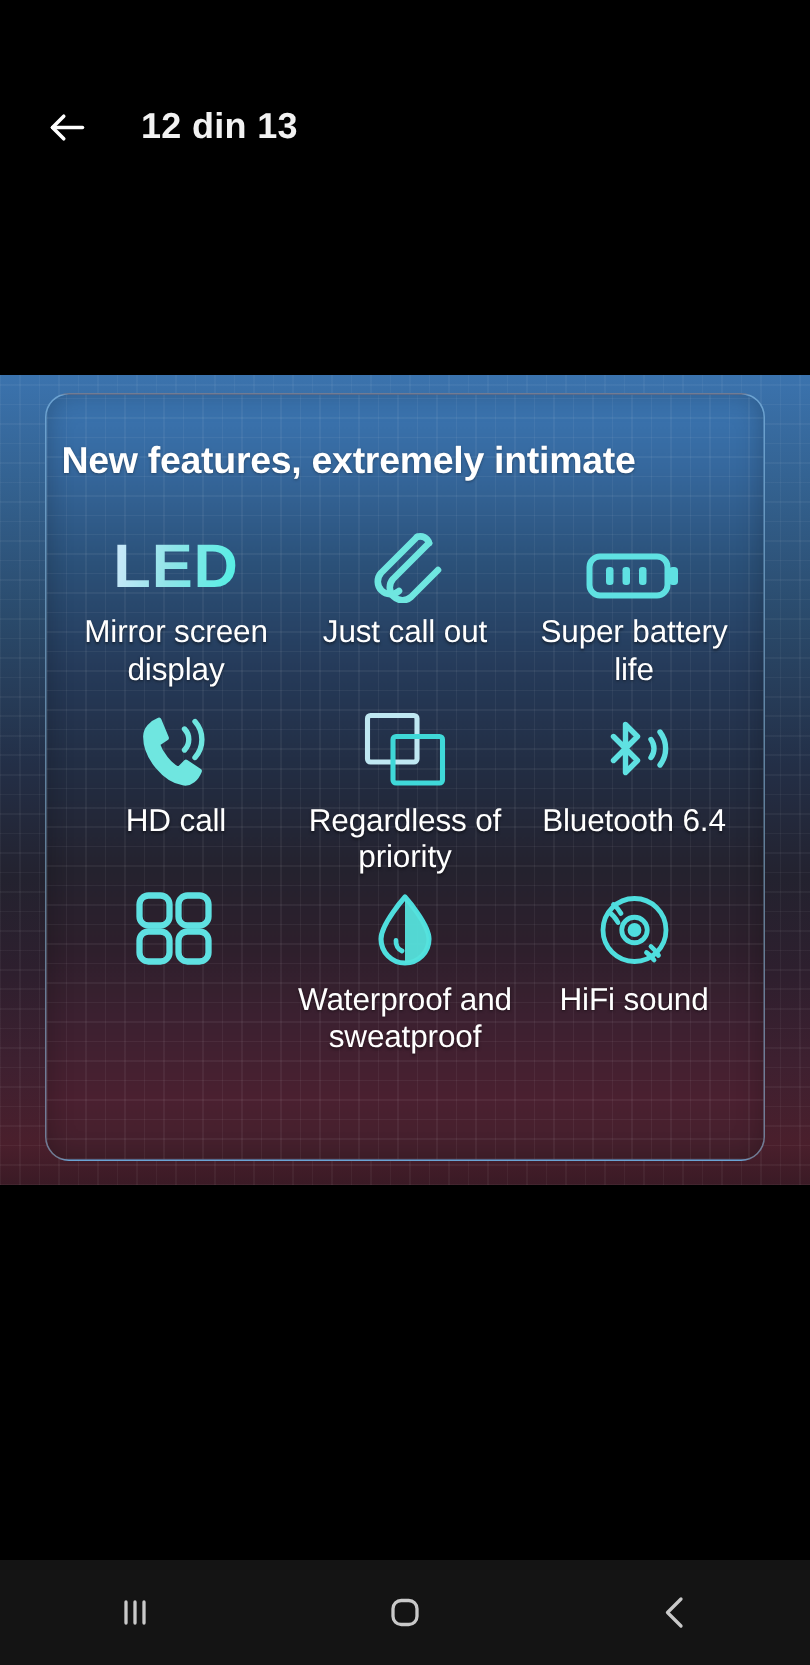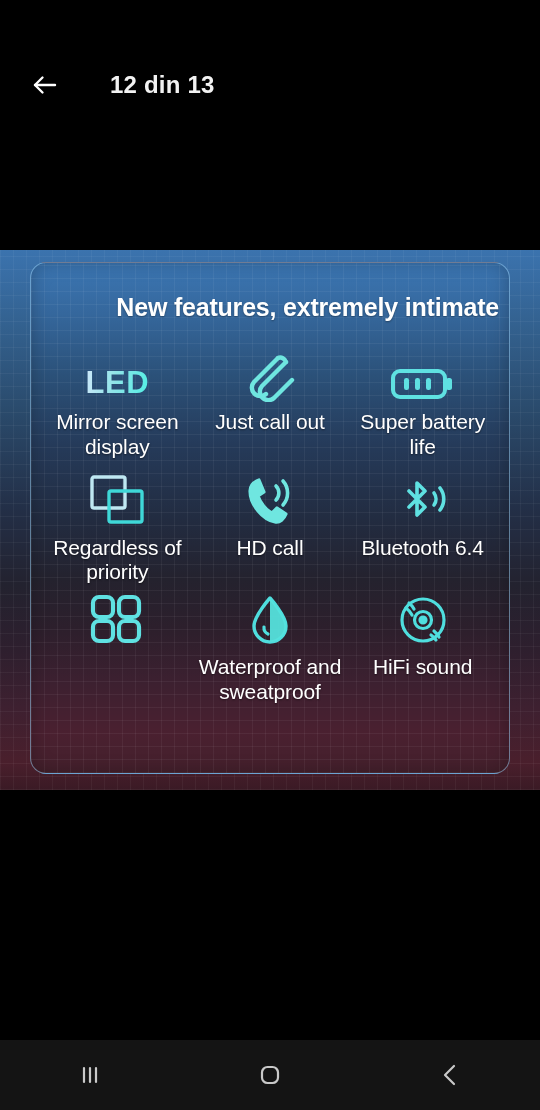--- a/index.html
+++ b/index.html
@@ -9,21 +9,21 @@
   }
   .phone{ position:relative; width:540px; height:1110px; background:#000; }
 
   
   .statusbar{ height:50px; width:100%; background:#000; }
 
   
   .appbar{ height:70px; display:flex; align-items:center; padding:0 0 0 26px; background:#000; }
   .back-arrow{ width:38px; height:38px; display:flex; align-items:center; justify-content:center; }
   .back-arrow svg{ display:block; }
-  .appbar-title{ color:#f2f2f2; font-size:24px; font-weight:600; margin-left:46px; letter-spacing:.2px; }
+  .appbar-title{ color:#f2f2f2; font-size:24px; font-weight:600; margin-left:30px; letter-spacing:.2px; }
 
   
   .gap-top{ height:130px; background:#000; }
 
   
   .image-region{
     position:relative; width:540px; height:540px; overflow:hidden;
     background:linear-gradient(180deg,#3b73ae 0%, #33618f 14%, #2a4a6b 30%, #232f47 48%, #23222f 62%, #2e1f2e 74%, #3e2030 85%, #4a1f2c 95%, #3a1a25 100%);
   }
   .image-region::after{
@@ -42,34 +42,34 @@
   }
   .card::before{
     content:""; position:absolute; inset:0; pointer-events:none;
     background-image:
       repeating-linear-gradient(0deg, rgba(255,255,255,.05) 0 1px, transparent 1px 13px),
       repeating-linear-gradient(90deg, rgba(255,255,255,.05) 0 1px, transparent 1px 13px);
   }
   .card-inner{ position:relative; z-index:3; padding:30px 10px 0 10px; height:100%; }
 
   .card-title{
-    color:#ffffff; font-size:25px; font-weight:600; text-align:right;
+    color:#ffffff; font-size:25px; font-weight:600; text-align:left;
     letter-spacing:-.2px; margin-bottom:22px;
     text-shadow:0 1px 2px rgba(0,0,0,.35);
   }
 
   .grid{ display:grid; grid-template-columns:1fr 1fr 1fr; row-gap:8px; }
   .cell{ display:flex; flex-direction:column; align-items:center; }
   .cell .icon{
     height:58px; display:flex; align-items:flex-end; justify-content:center;
     margin-bottom:8px;
   }
   .cell .icon svg{ display:block; }
   .led-text{
-    font-size:31px; font-weight:700; letter-spacing:.5px; line-height:1;
+    font-size:41px; font-weight:700; letter-spacing:.5px; line-height:1;
     background:linear-gradient(100deg,#cfe9fb 0%, #8fe4e8 45%, #4ff0e4 100%);
     -webkit-background-clip:text; background-clip:text; color:transparent;
     padding-bottom:4px;
   }
   .cell .label{
     color:#ffffff; font-size:21px; font-weight:500; line-height:1.18; text-align:center;
     text-shadow:0 1px 2px rgba(0,0,0,.5); letter-spacing:-.1px;
   }
   .row2 .cell .icon{ height:56px; }
   .row3 .cell .icon{ height:56px; }
@@ -143,37 +143,37 @@
                 <rect x="56" y="12" width="6" height="12" rx="2.5" fill="#5fe1e2"></rect>
               </svg>
             </div>
             <div class="label">Super battery life</div>
           </div>
         </div>
 
         <div class="grid r2 row2">
           <div class="cell">
             <div class="icon">
-              <svg width="62" height="56" viewBox="0 0 62 56" fill="none">
-                <rect x="6" y="5" width="33" height="31" rx="2" stroke="#bfe8f2" stroke-width="3.4"></rect>
-                <rect x="23" y="19" width="33" height="31" rx="2" stroke="#3fd8d8" stroke-width="3.4"></rect>
-              </svg>
-            </div>
-            <div class="label">Regardless of priority</div>
-          </div>
-
-          <div class="cell">
-            <div class="icon">
               <svg width="56" height="54" viewBox="0 0 56 54" fill="none">
                 <path d="M17 6 c-5 2 -9 6 -9 11 0 14 13 29 25 31 5 1 9 -3 11 -8 l-9 -6 -5 5 c-6 -3 -12 -11 -14 -17 l6 -4 z" fill="#6fe6e0" stroke="#6fe6e0" stroke-width="3.2" stroke-linejoin="round"></path>
                 <path d="M34 12 a10 10 0 0 1 0 14" stroke="#6fe6e0" stroke-width="3.6" stroke-linecap="round"></path>
                 <path d="M41 7 a18 18 0 0 1 0 24" stroke="#6fe6e0" stroke-width="3.6" stroke-linecap="round"></path>
               </svg>
             </div>
             <div class="label">HD call</div>
+          </div>
+
+          <div class="cell">
+            <div class="icon">
+              <svg width="62" height="56" viewBox="0 0 62 56" fill="none">
+                <rect x="6" y="5" width="33" height="31" rx="2" stroke="#bfe8f2" stroke-width="3.4"></rect>
+                <rect x="23" y="19" width="33" height="31" rx="2" stroke="#3fd8d8" stroke-width="3.4"></rect>
+              </svg>
+            </div>
+            <div class="label">Regardless of priority</div>
           </div>
 
           <div class="cell">
             <div class="icon">
               <svg width="56" height="52" viewBox="0 0 56 52" fill="none" stroke="#5fe1e2" stroke-width="3.6" stroke-linecap="round" stroke-linejoin="round">
                 <path d="M14 15 L30 31 L22 39 V7 L30 15 L14 31"></path>
                 <path d="M39 17 a10 10 0 0 1 0 12"></path>
                 <path d="M45 12 a18 18 0 0 1 0 22"></path>
               </svg>
             </div>

